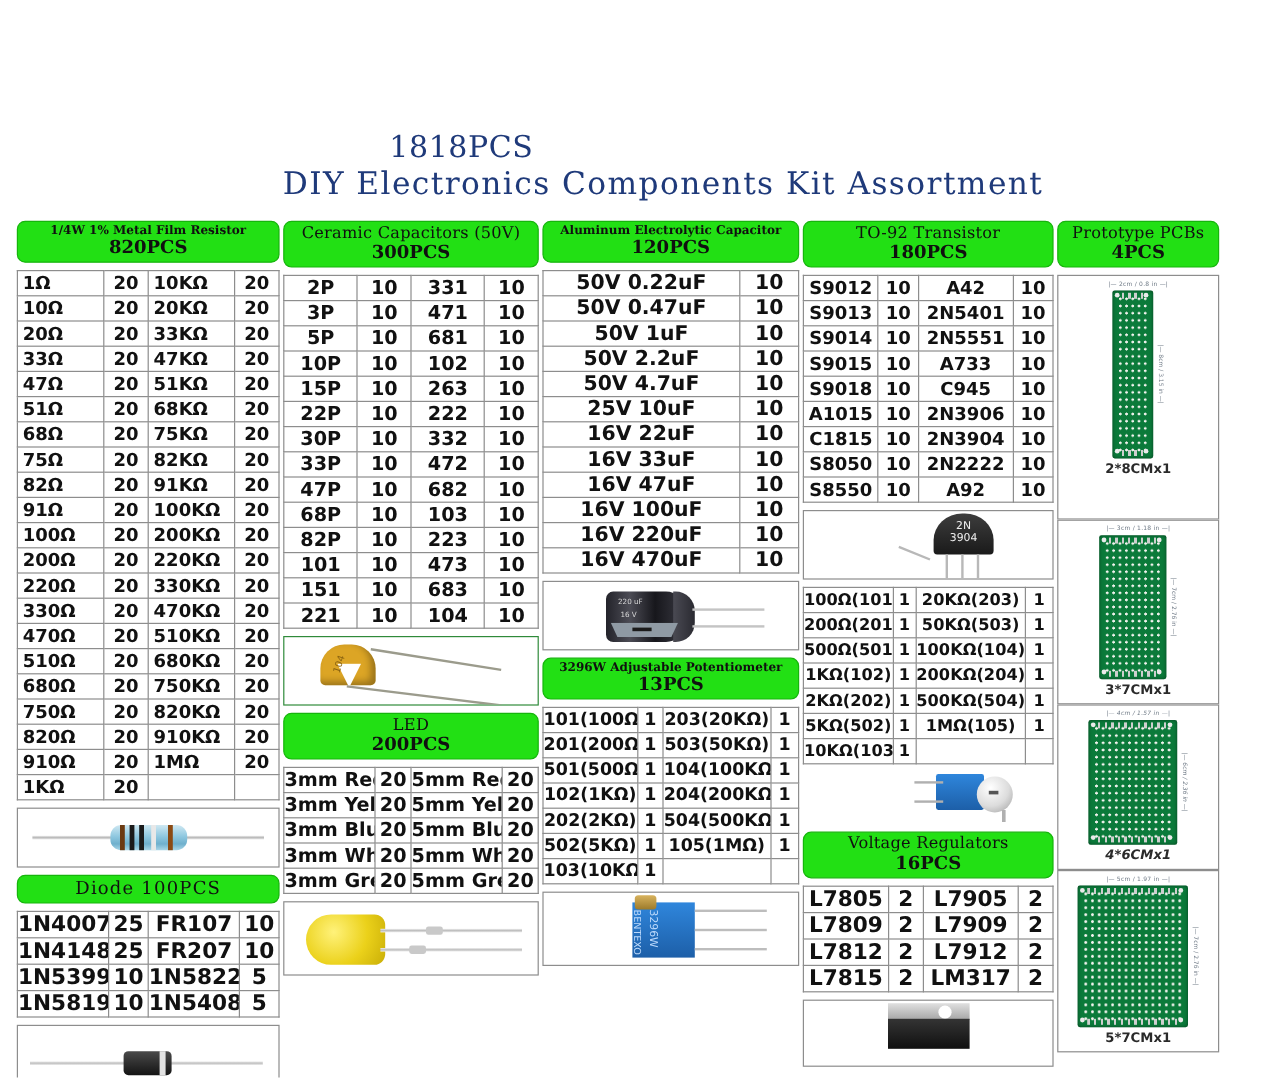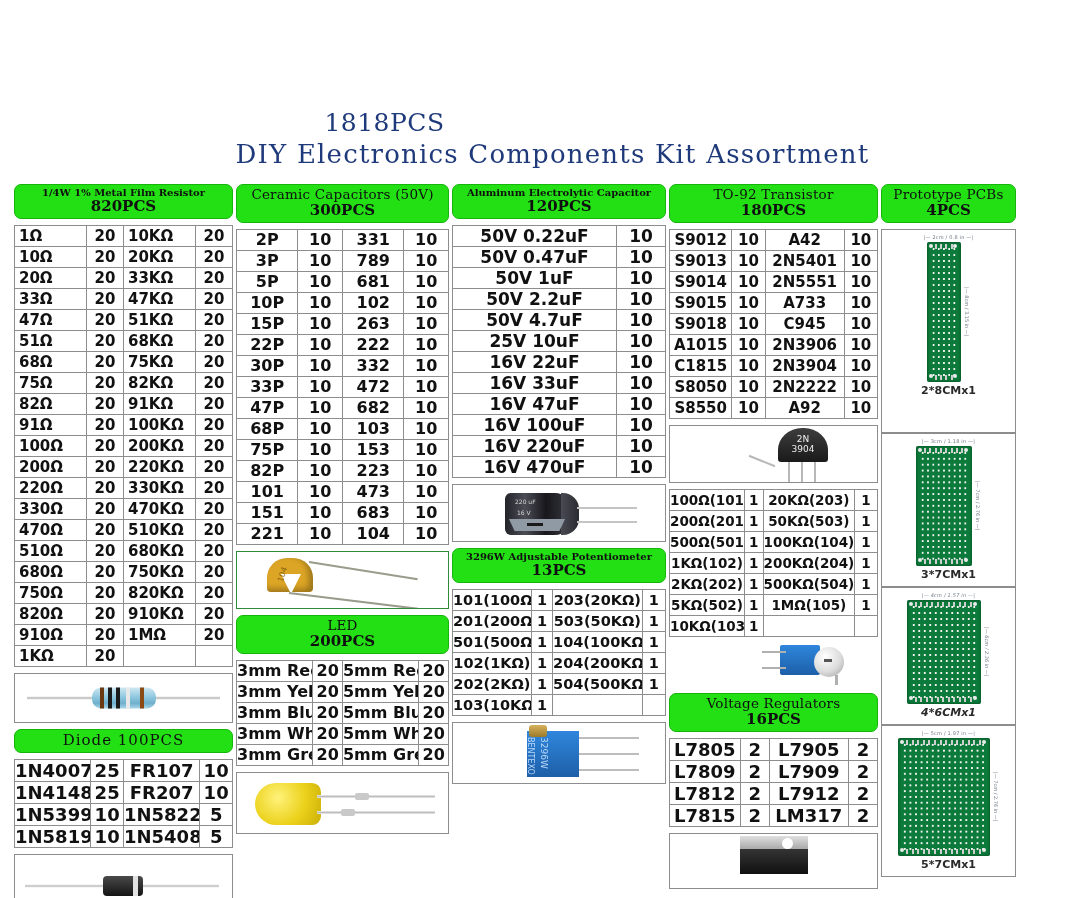--- a/index.html
+++ b/index.html
@@ -456,21 +456,21 @@
         <tbody>
             <tr>
               <td>2P</td>
               <td>10</td>
               <td>331</td>
               <td>10</td>
             </tr>
             <tr>
               <td>3P</td>
               <td>10</td>
-              <td>789</td>
+              <td>471</td>
               <td>10</td>
             </tr>
             <tr>
               <td>5P</td>
               <td>10</td>
               <td>681</td>
               <td>10</td>
             </tr>
             <tr>
               <td>10P</td>
@@ -505,26 +505,20 @@
             <tr>
               <td>47P</td>
               <td>10</td>
               <td>682</td>
               <td>10</td>
             </tr>
             <tr>
               <td>68P</td>
               <td>10</td>
               <td>103</td>
-              <td>10</td>
-            </tr>
-            <tr>
-              <td>75P</td>
-              <td>10</td>
-              <td>153</td>
               <td>10</td>
             </tr>
             <tr>
               <td>82P</td>
               <td>10</td>
               <td>223</td>
               <td>10</td>
             </tr>
             <tr>
               <td>101</td>
@@ -719,20 +713,26 @@
             <tr>
               <td>102(1KΩ)</td>
               <td>1</td>
               <td>204(200KΩ)</td>
               <td>1</td>
             </tr>
             <tr>
               <td>202(2KΩ)</td>
               <td>1</td>
               <td>504(500KΩ)</td>
+              <td>1</td>
+            </tr>
+            <tr>
+              <td>502(5KΩ)</td>
+              <td>1</td>
+              <td>105(1MΩ)</td>
               <td>1</td>
             </tr>
             <tr>
               <td>103(10KΩ)</td>
               <td>1</td>
               <td></td>
               <td></td>
             </tr>
           </tbody>
       </table>

